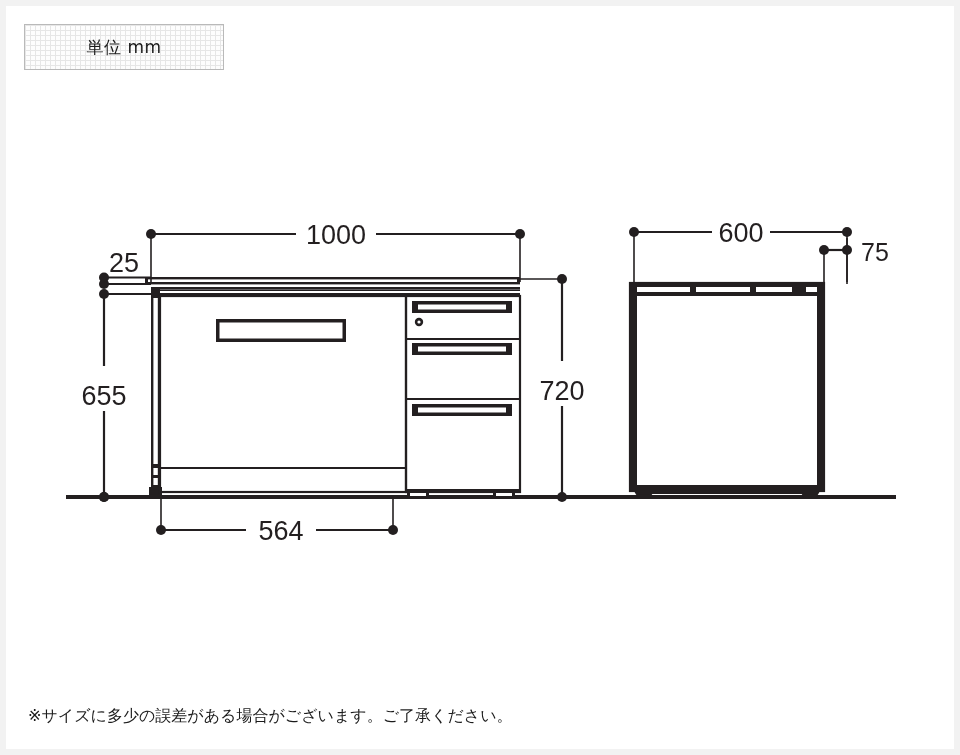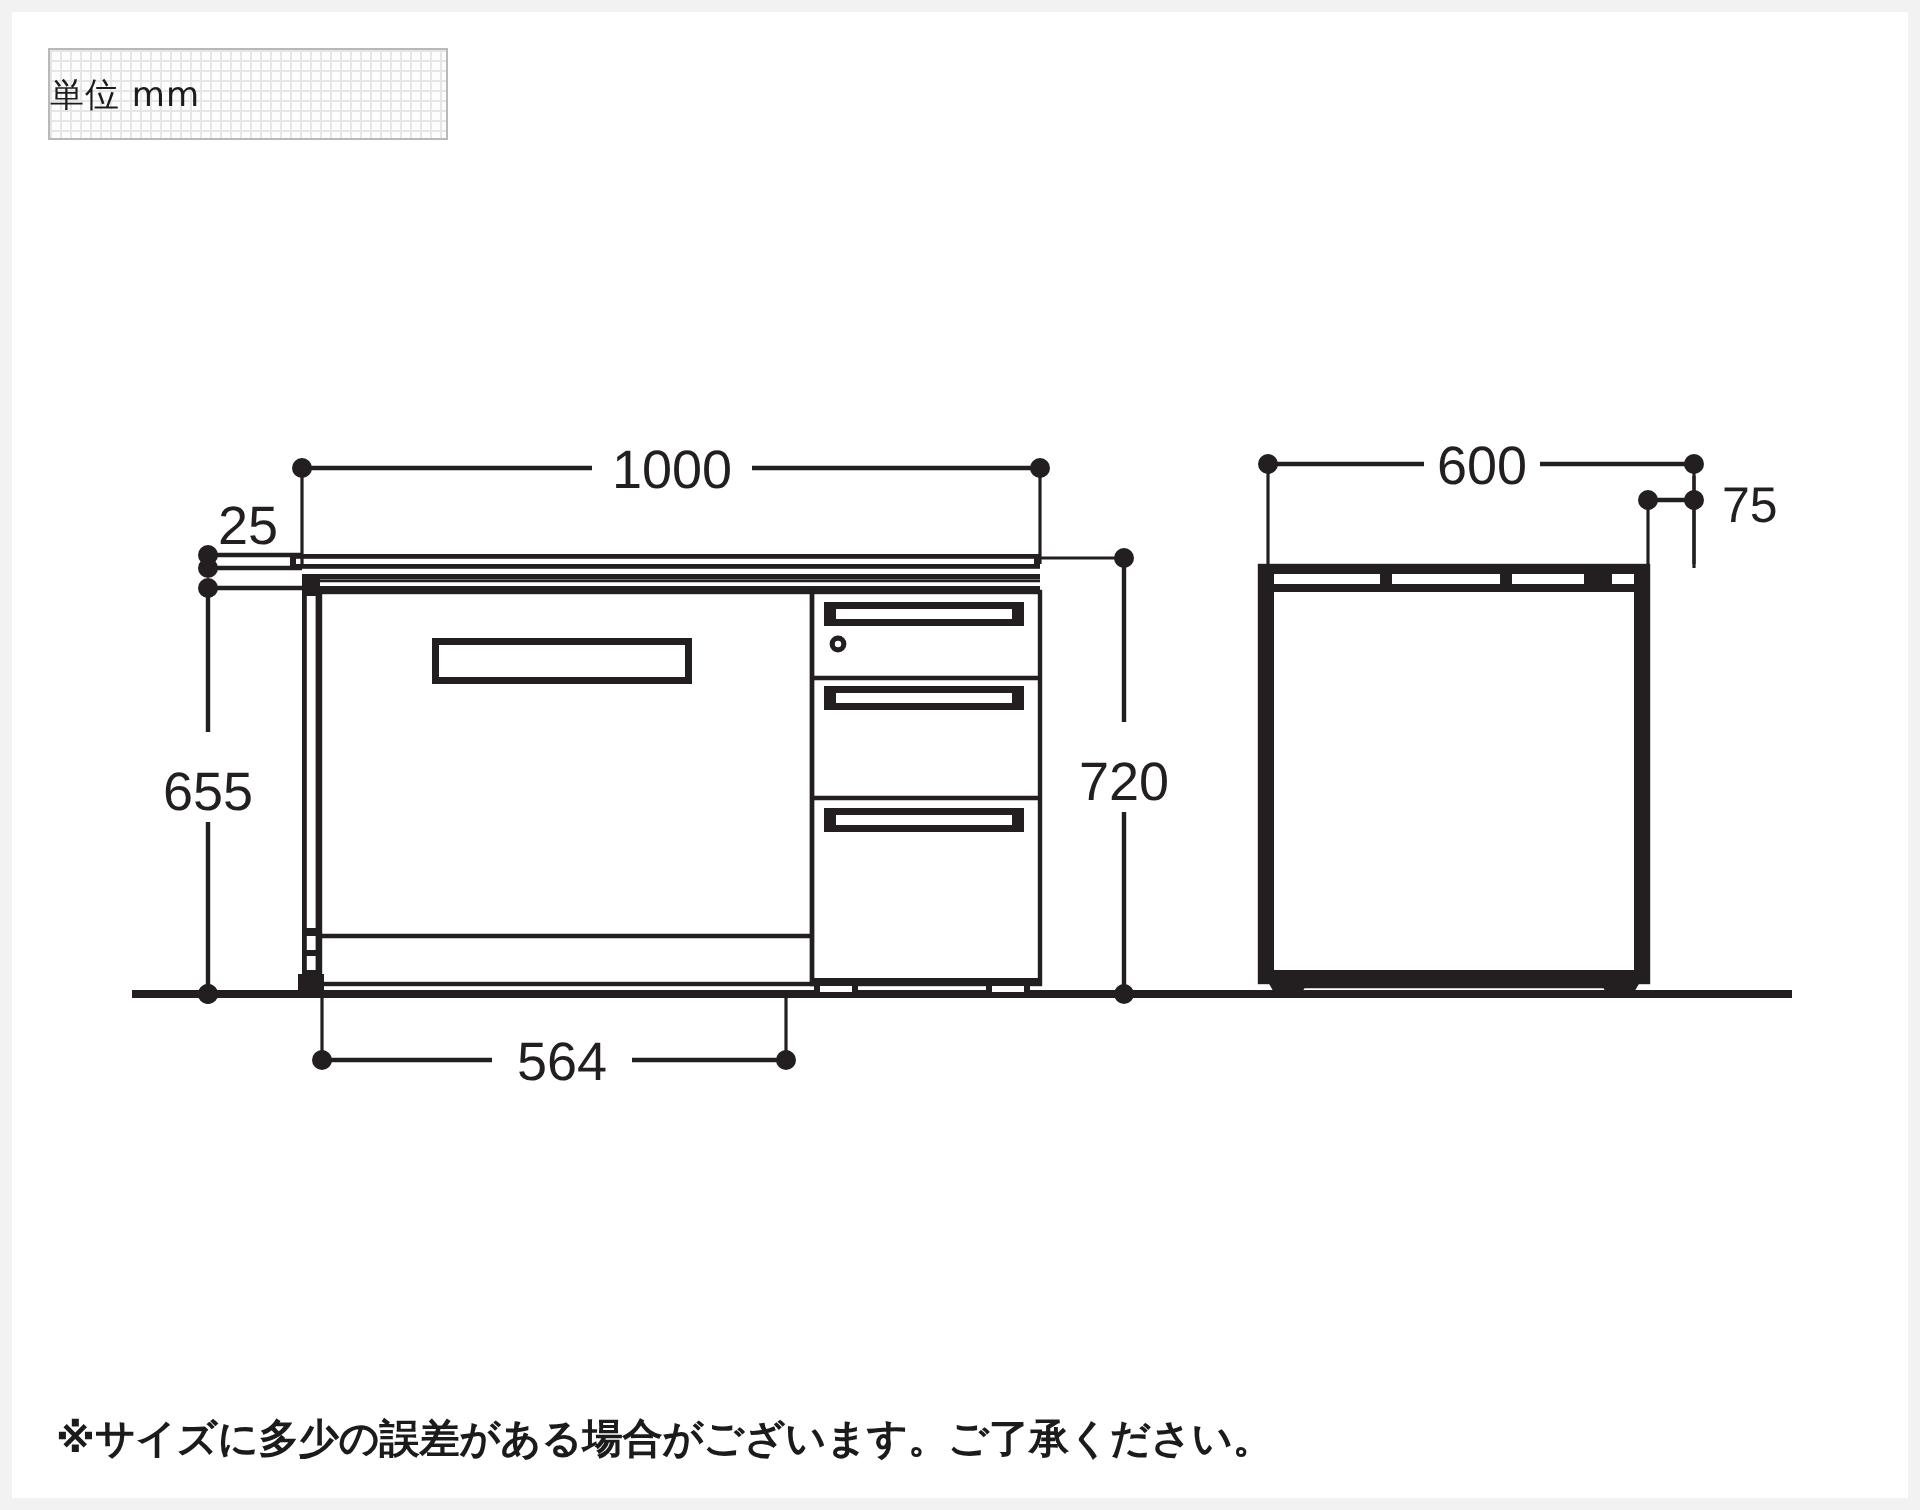--- a/index.html
+++ b/index.html
@@ -45,37 +45,37 @@
     height: 46px;
     border: 1px solid #b9b9b9;
     box-sizing: border-box;
     background-color: #fdfdfd;
     background-image:
       linear-gradient(to right, #e6e6e6 1px, transparent 1px),
       linear-gradient(to bottom, #e6e6e6 1px, transparent 1px);
     background-size: 5px 5px;
     display: flex;
     align-items: center;
+    justify-content: center;
   }
   #unit-badge-label {
     font-size: 17px;
     color: #1b1b1b;
     letter-spacing: 0.5px;
     font-family: "DejaVu Sans", "Liberation Sans", sans-serif;
   }
   
   #footer-note {
     position: absolute;
     left: 22px;
     top: 700px;
-    font-size: 20px;
+    font-size: 16px;
     color: #1b1b1b;
     white-space: nowrap;
     font-family: "DejaVu Sans", "Liberation Sans", sans-serif;
-    font-weight: bold;
   }
   svg text {
     font-family: "Liberation Sans", "DejaVu Sans", sans-serif;
     fill: #231f20;
   }
 </style>
 </head>
 <body>
 
 <div id="page">

